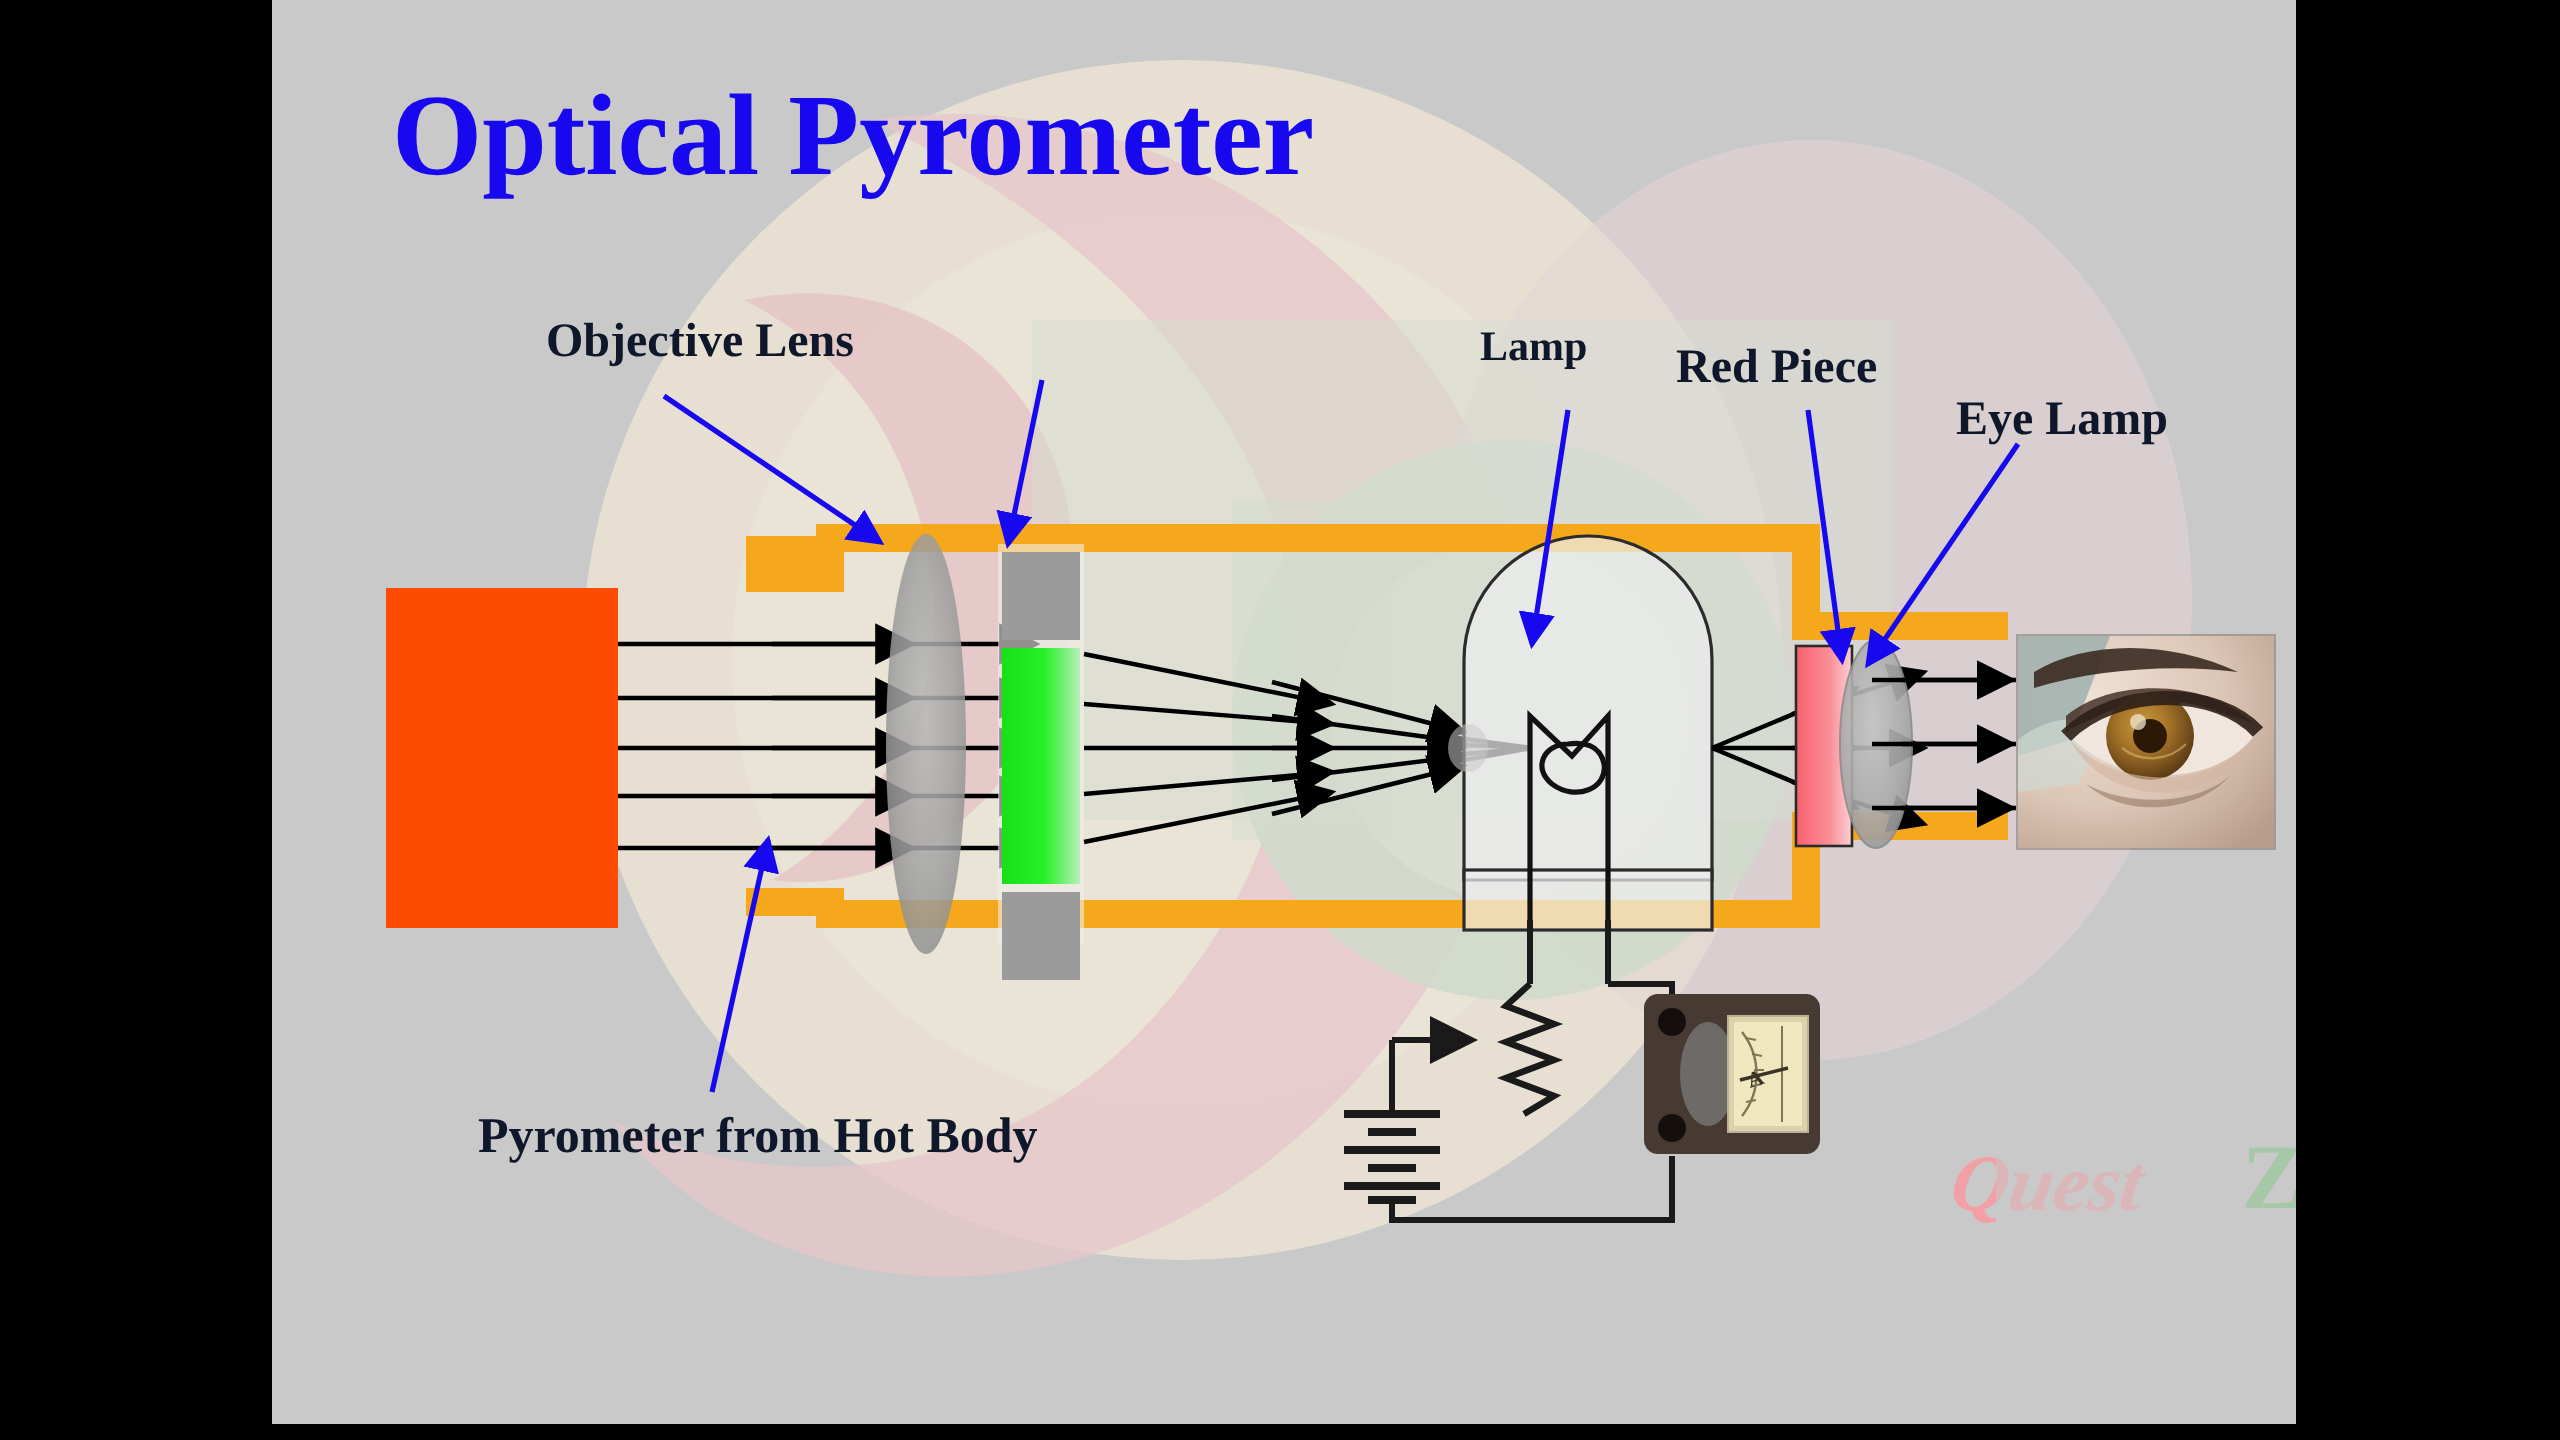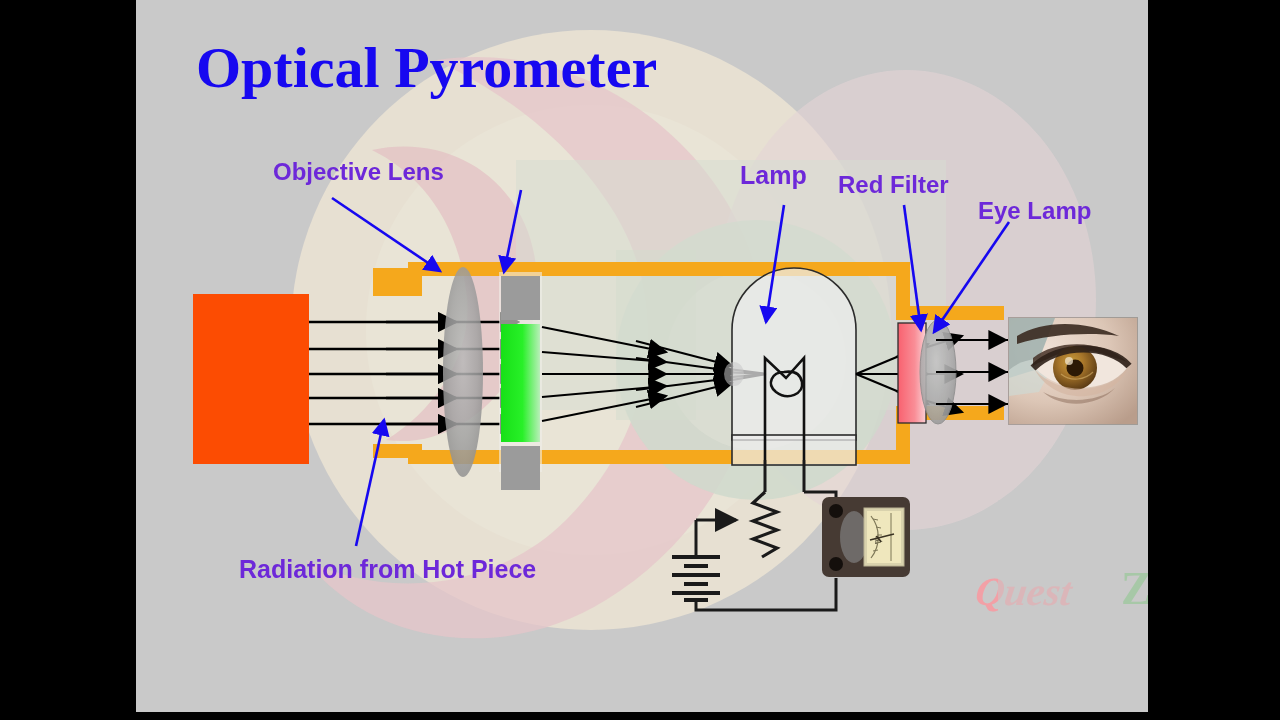--- a/index.html
+++ b/index.html
@@ -2,21 +2,21 @@
 <html><head>
 <meta charset="utf-8">
 <style>
   html,body{margin:0;padding:0;background:#000;}
   body{width:1280px;height:720px;overflow:hidden;font-family:"Liberation Serif",serif;}
   #stage{position:relative;width:1280px;height:720px;background:#000;}
   #slide{position:absolute;left:136px;top:0;width:1012px;height:716px;background:#c9c9c9;overflow:hidden;}
   #slide .wm{position:absolute;pointer-events:none;}
   .title{position:absolute;left:60px;top:34px;font-size:58px;font-weight:bold;color:#1708f0;
          font-family:"Liberation Serif",serif;letter-spacing:0px;white-space:nowrap;}
-  .lbl{position:absolute;font-family:Liberation Sans, sans-serif;font-weight:bold;color:#6d28d9;white-space:nowrap;}
+  .lbl{position:absolute;font-family:Liberation Serif, serif;font-weight:bold;color:#0f172a;white-space:nowrap;}
   #diagram{position:absolute;left:0;top:0;width:1012px;height:716px;}
   .eyephoto{position:absolute;left:873px;top:318px;width:128px;height:106px;overflow:hidden;background:#cdbcae;
             box-shadow:0 0 0 1px rgba(120,110,100,.5);}
   .qz{position:absolute;left:840px;top:560px;width:300px;height:70px;font-family:"Liberation Serif",serif;}
   .qz .q{position:absolute;left:0;top:8px;font-size:40px;font-style:italic;font-weight:bold;color:#f2a0a6;
          transform:skewX(-8deg);}
   .qz .z{position:absolute;left:145px;top:2px;font-size:46px;font-weight:bold;color:#7fc77f;
          letter-spacing:-2px;}
   .blackbox{position:absolute;left:1148px;top:0;width:132px;height:720px;background:#000;}
   .blackbox2{position:absolute;left:0;top:0;width:136px;height:720px;background:#000;}
@@ -223,24 +223,24 @@
         <line x1="196" y1="198" x2="304" y2="271" marker-end="url(#blueHead)"></line>
         <line x1="385" y1="190" x2="368" y2="272" marker-end="url(#blueHead)"></line>
         <line x1="648" y1="205" x2="630" y2="322" marker-end="url(#blueHead)"></line>
         <line x1="768" y1="205" x2="785" y2="330" marker-end="url(#blueHead)"></line>
         <line x1="873" y1="222" x2="798" y2="332" marker-end="url(#blueHead)"></line>
         <line x1="220" y1="546" x2="248" y2="420" marker-end="url(#blueHead)"></line>
       </g>
     </svg>
 
     <div class="lbl" style="left:137px;top:158px;font-size:24px;">Objective Lens</div>
-    <div class="lbl" style="left:604px;top:161px;font-size:25px;">Lamp</div>
-    <div class="lbl" style="left:702px;top:171px;font-size:24px;">Red Filter</div>
+    <div class="lbl" style="left:604px;top:161px;font-size:21px;">Lamp</div>
+    <div class="lbl" style="left:702px;top:171px;font-size:24px;">Red Piece</div>
     <div class="lbl" style="left:842px;top:197px;font-size:24px;">Eye Lamp</div>
-    <div class="lbl" style="left:103px;top:555px;font-size:25px;">Radiation from Hot Piece</div>
+    <div class="lbl" style="left:103px;top:555px;font-size:25px;">Pyrometer from Hot Body</div>
 
     <div class="eyephoto">
       <svg width="128" height="106" viewBox="0 0 128 106">
         <defs>
           <radialGradient id="skinG" cx="30%" cy="30%" r="90%">
             <stop offset="0%" stop-color="#efe0d5"></stop>
             <stop offset="55%" stop-color="#dcc6b6"></stop>
             <stop offset="100%" stop-color="#b99d8b"></stop>
           </radialGradient>
           <radialGradient id="irisG" cx="42%" cy="38%" r="62%">

